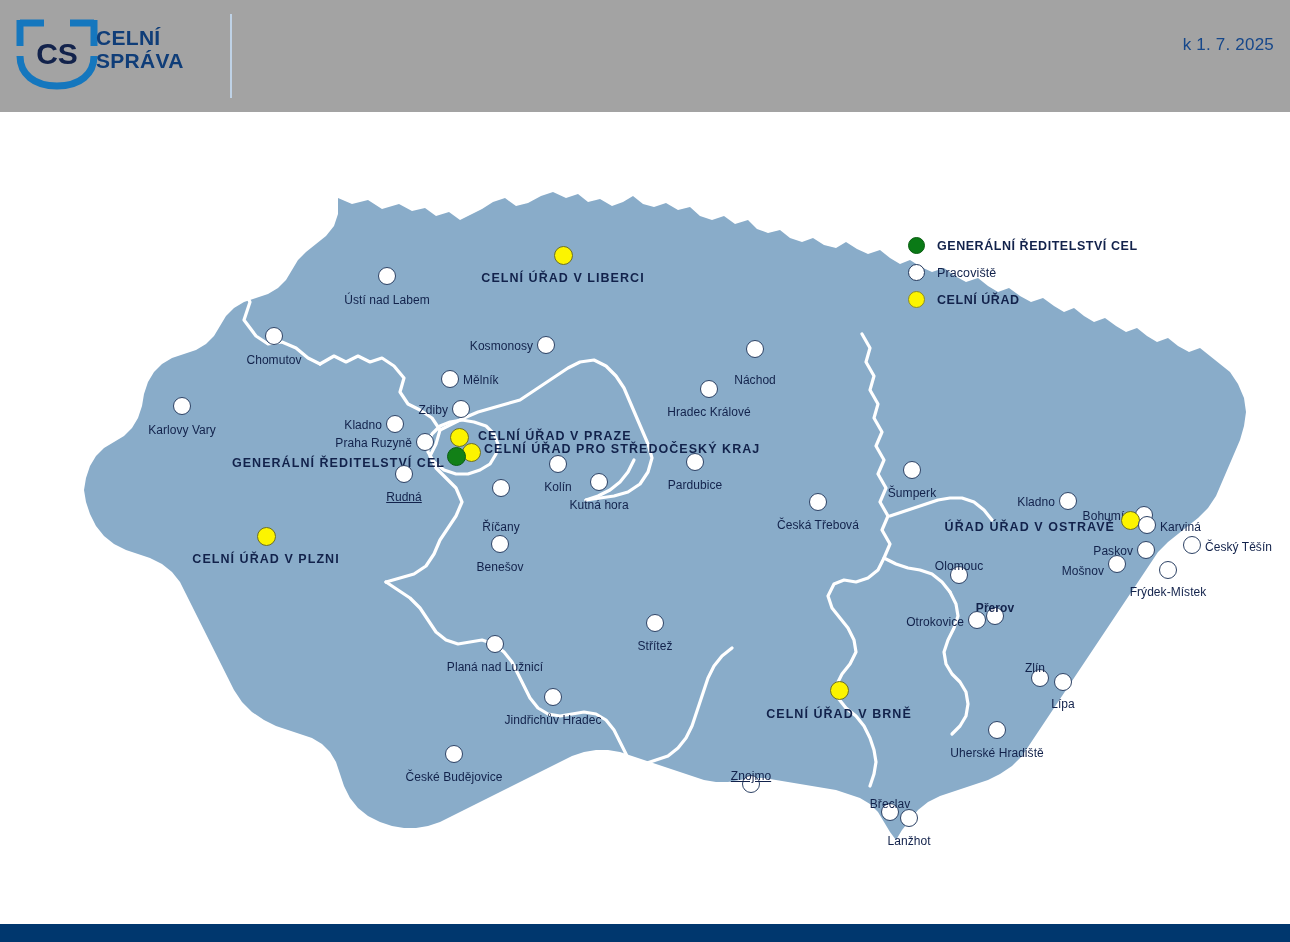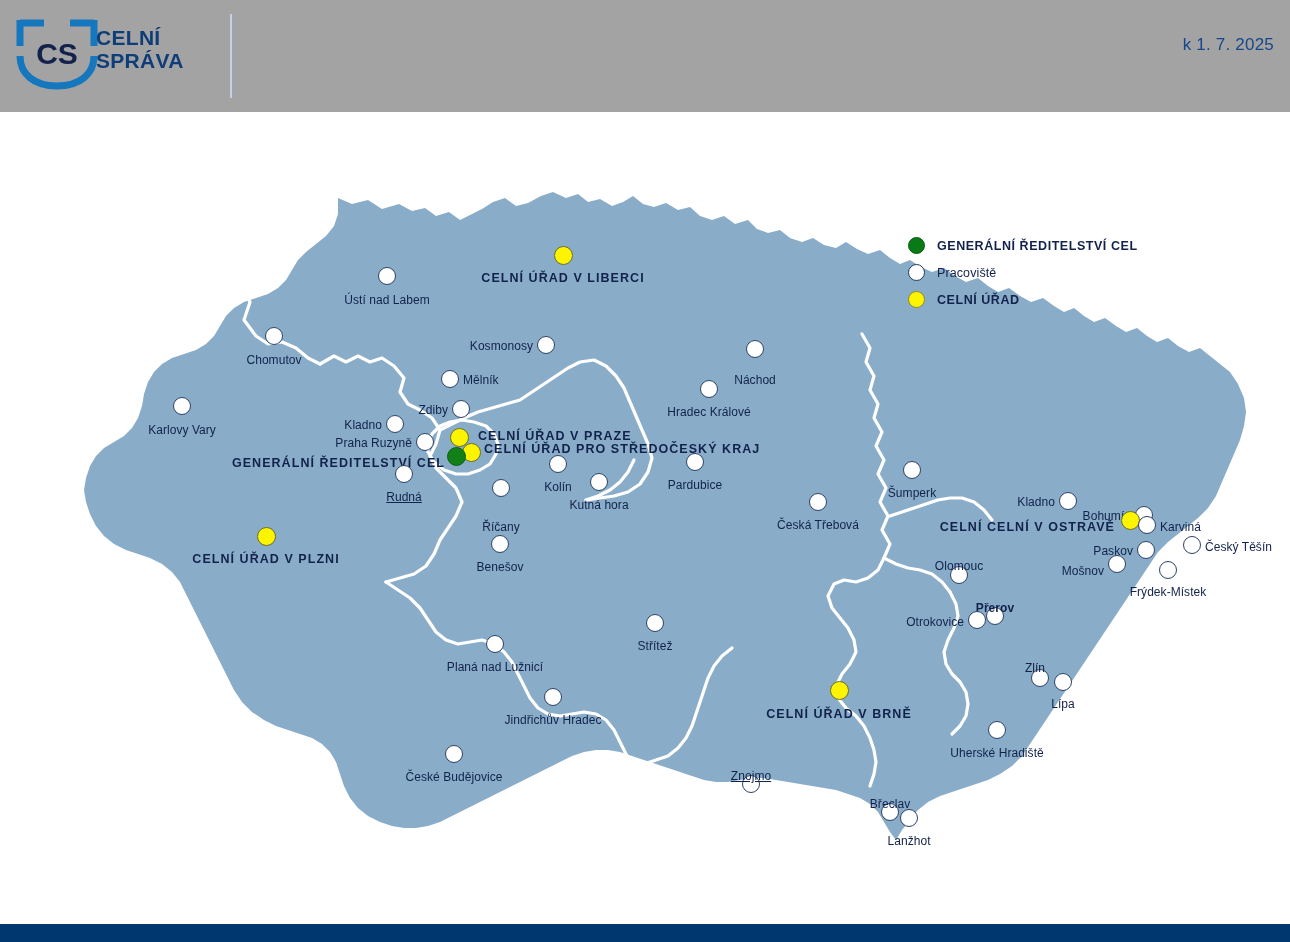--- a/index.html
+++ b/index.html
@@ -258,21 +258,21 @@
       <div class="lbl site c" style="left: 501px; top: 393px; margin-top: 16px;">Říčany</div>
       <div class="marker site" style="left: 912px; top: 358px;"></div>
       <div class="lbl site c" style="left: 912px; top: 375px;">Šumperk</div>
       <div class="marker site" style="left: 1068px; top: 389px;"></div>
       <div class="lbl site r" style="left: 1055px; top: 384px;">Kladno</div>
       <div class="marker site" style="left: 818px; top: 390px;"></div>
       <div class="lbl site c" style="left: 818px; top: 407px;">Česká Třebová</div>
       <div class="marker site" style="left: 1144px; top: 403px;"></div>
       <div class="lbl site r" style="left: 1131px; top: 398px;">Bohumín</div>
       <div class="marker office" style="left: 1130px; top: 408px;"></div>
-      <div class="lbl office r" style="left: 1115px; top: 409px;">CELNÍ CELNÍ V OSTRAVĚ</div>
+      <div class="lbl office r" style="left: 1115px; top: 409px;">ÚŘAD ÚŘAD V OSTRAVĚ</div>
       <div class="marker site" style="left: 1147px; top: 413px;"></div>
       <div class="lbl site" style="left: 1160px; top: 409px;">Karviná</div>
       <div class="marker office" style="left: 266px; top: 424px;"></div>
       <div class="lbl office c" style="left: 266px; top: 441px;">CELNÍ ÚŘAD V PLZNI</div>
       <div class="marker site" style="left: 1146px; top: 438px;"></div>
       <div class="lbl site r" style="left: 1133px; top: 433px;">Paskov</div>
       <div class="marker site" style="left: 1192px; top: 433px;"></div>
       <div class="lbl site" style="left: 1205px; top: 429px;">Český Těšín</div>
       <div class="marker site" style="left: 1117px; top: 452px;"></div>
       <div class="lbl site r" style="left: 1104px; top: 447px; margin-top: 6px;">Mošnov</div>

